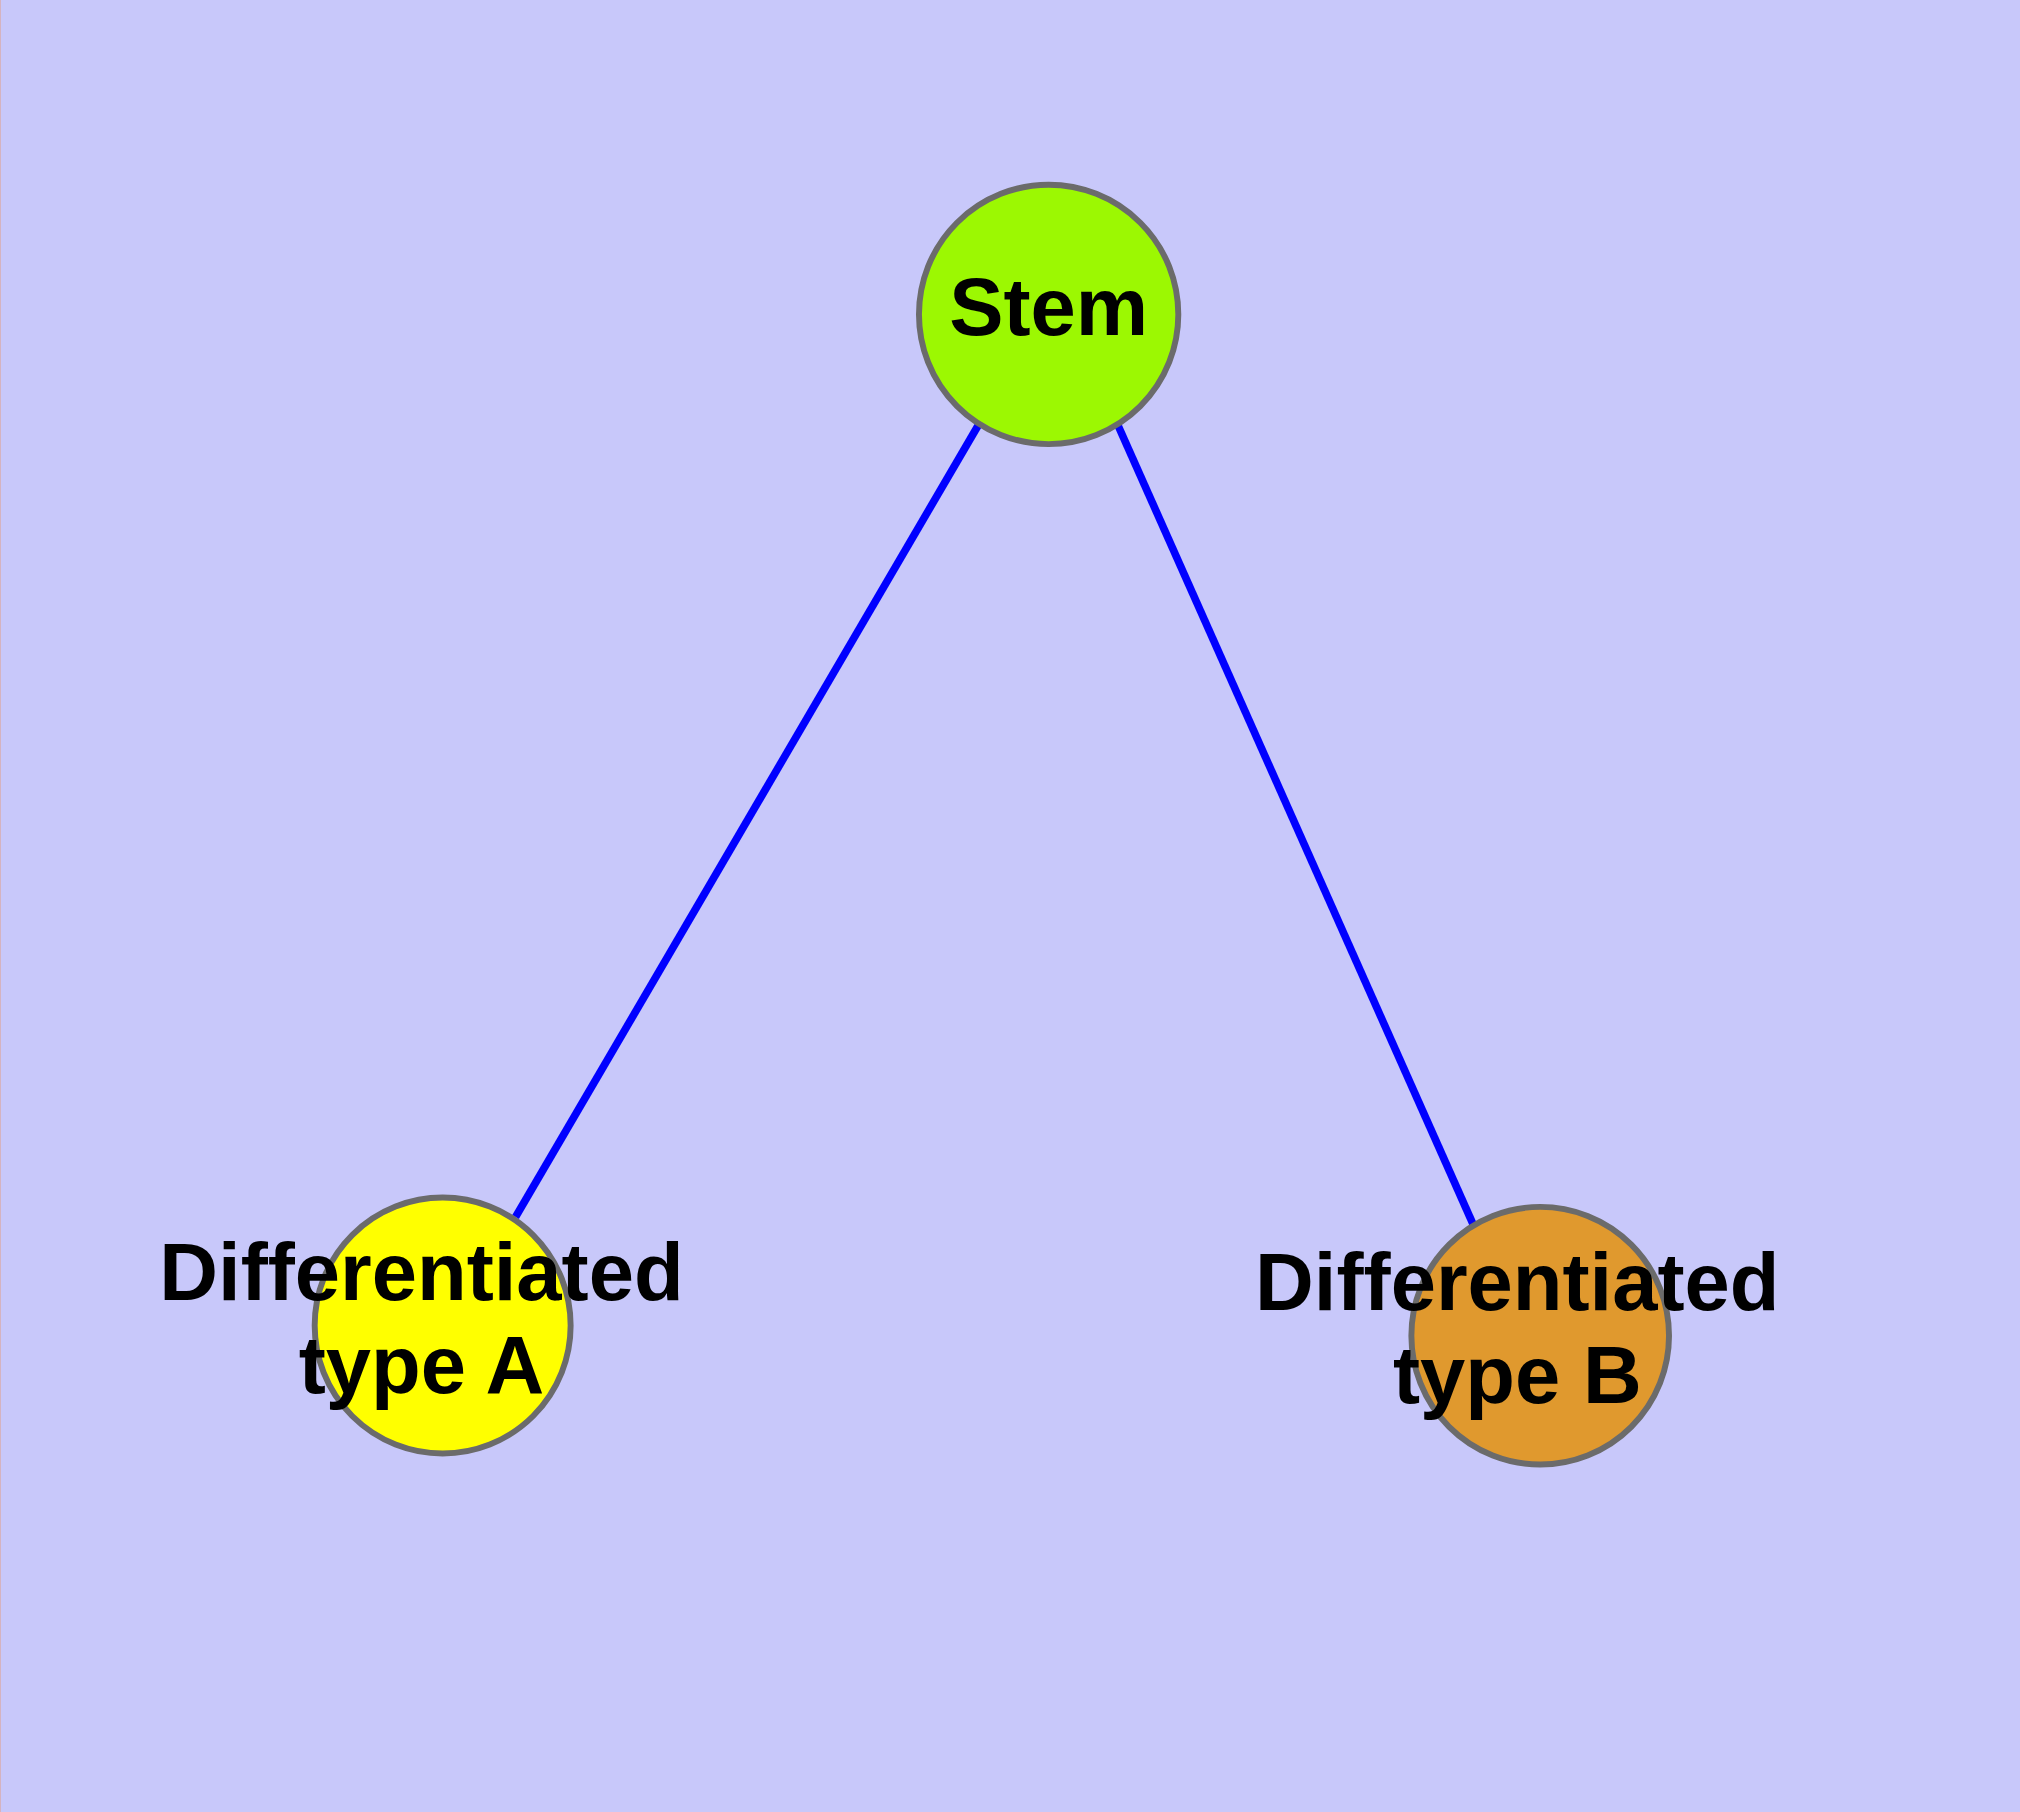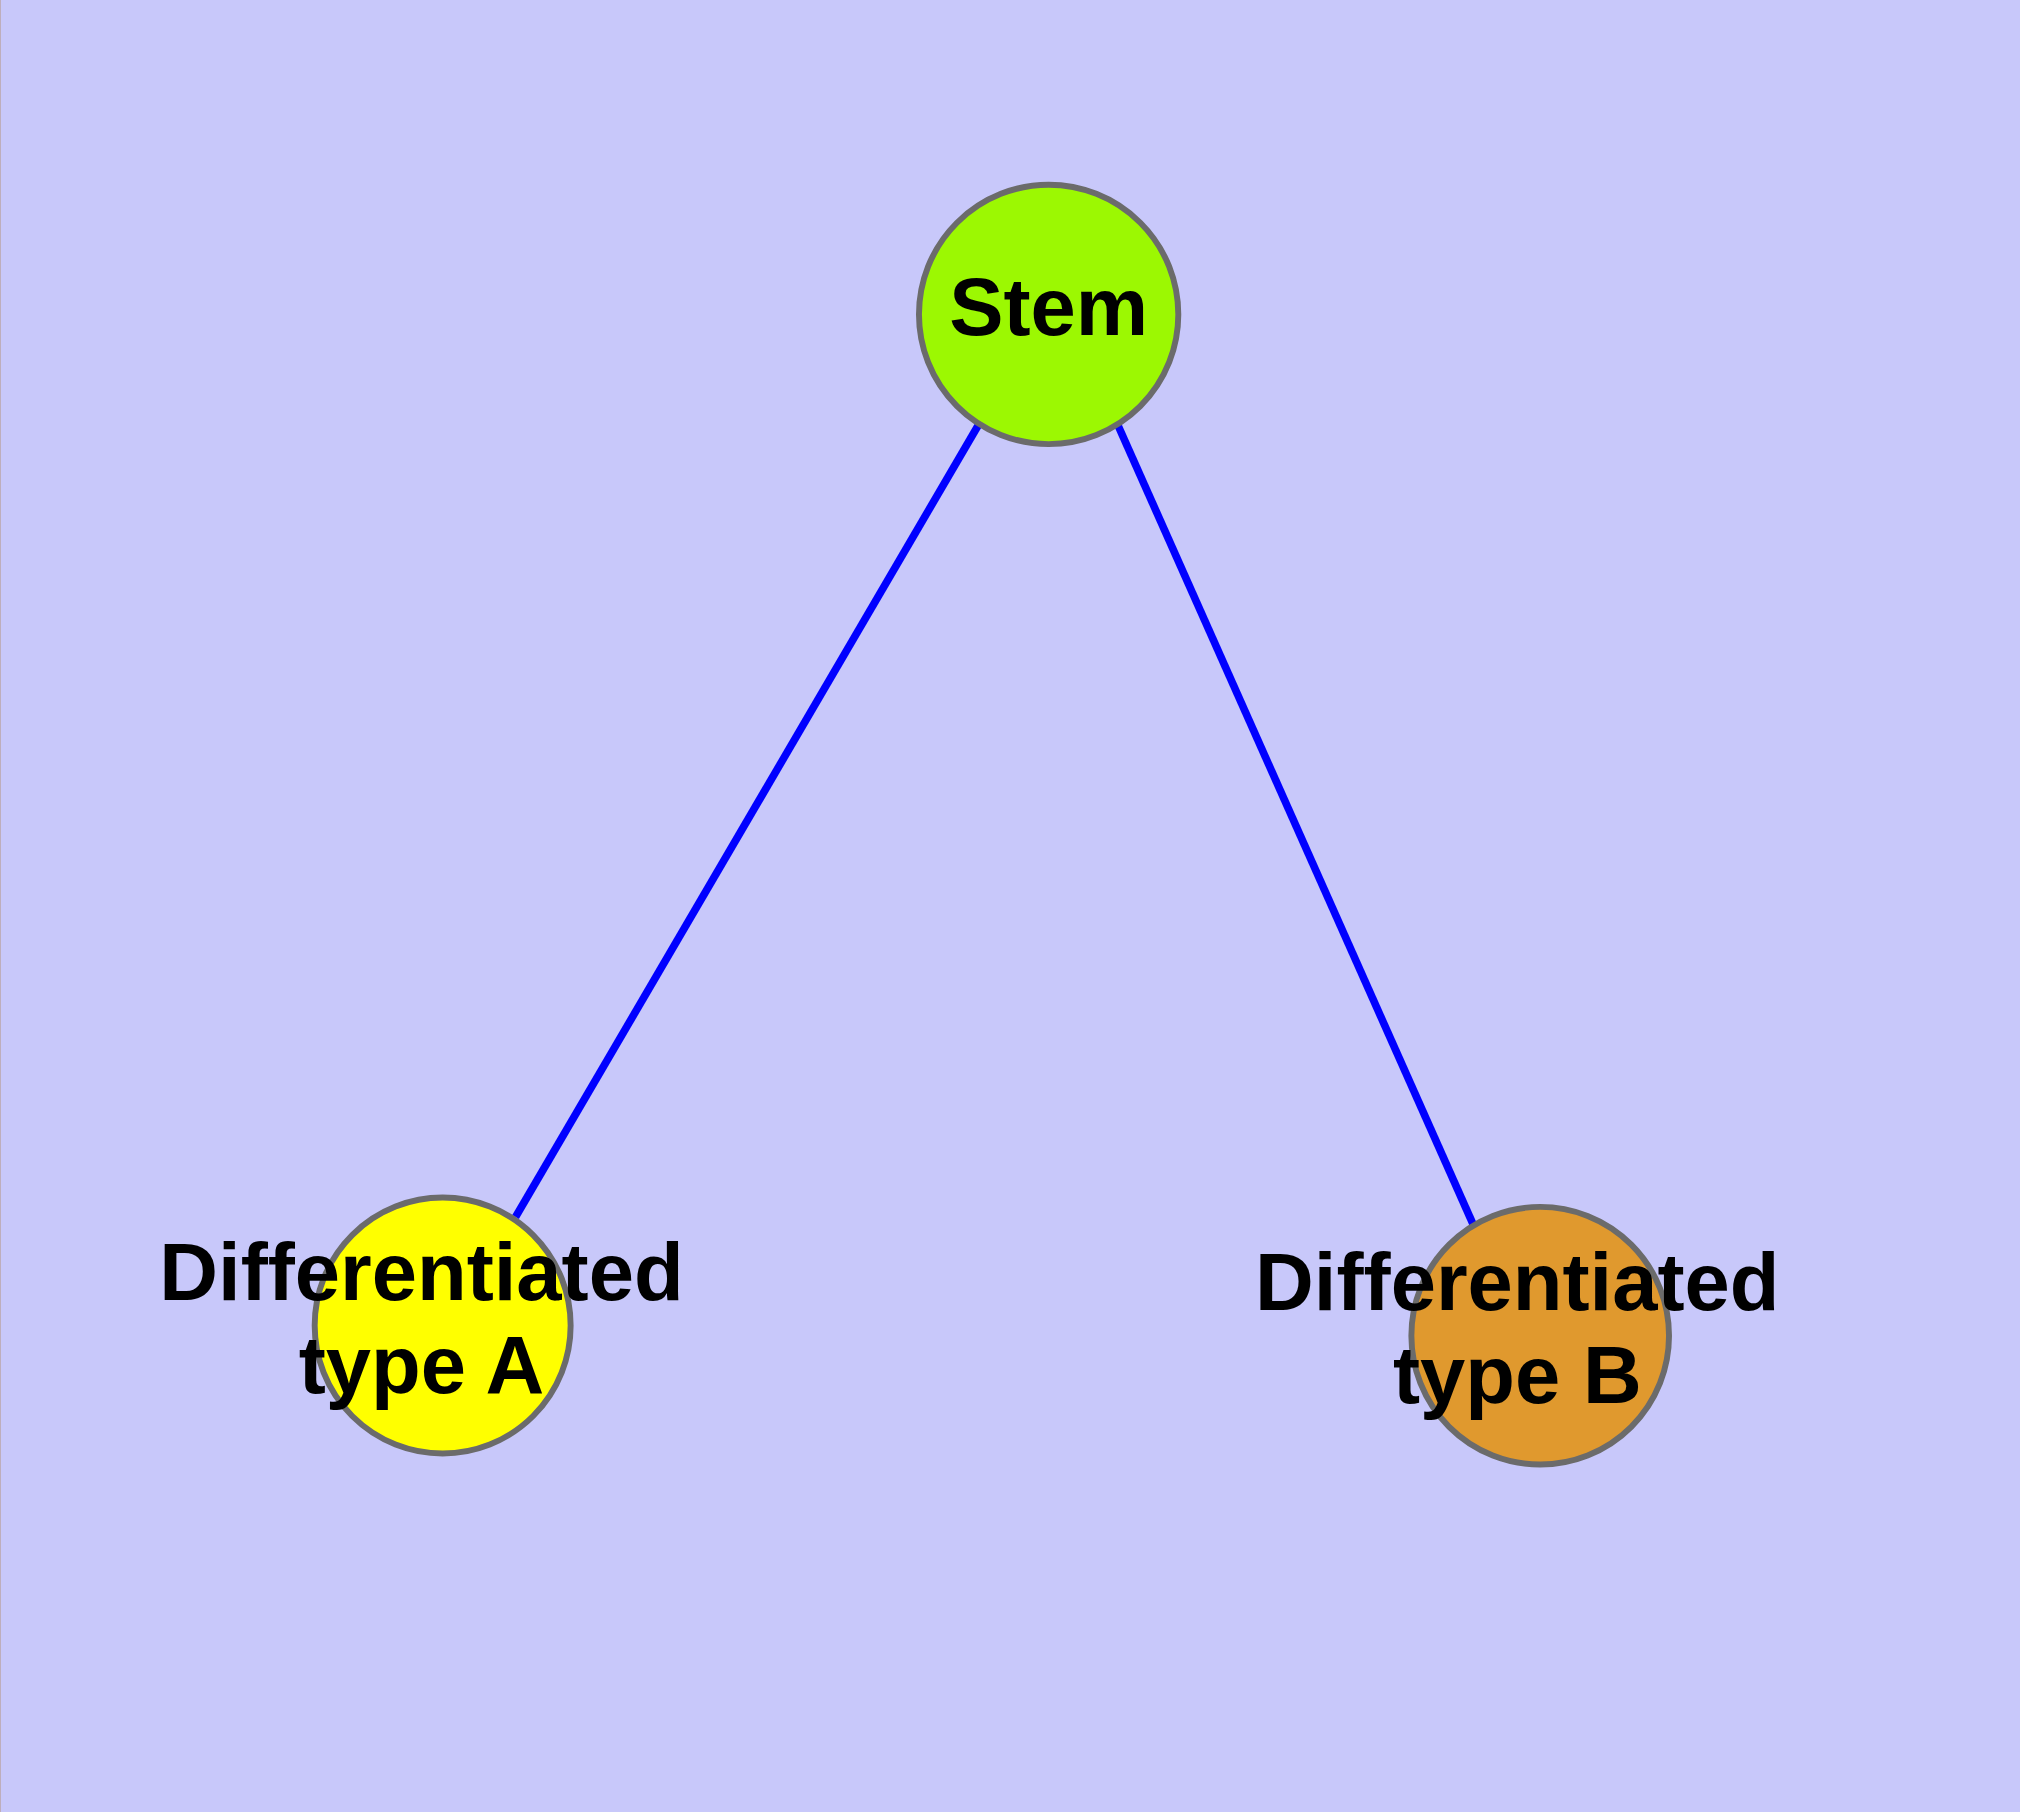--- a/index.html
+++ b/index.html
@@ -5,21 +5,21 @@
 <style>
   html, body {
     margin: 0;
     padding: 0;
     background: #C8C8FA;
   }
   #graph-stage {
     position: relative;
     width: 1849px;
     height: 1812px;
-    background: #a16207;
+    background: #f97316;
     overflow: hidden;
     font-family: "Liberation Sans", sans-serif;
   }
   #graph-svg {
     position: absolute;
     top: 0;
     left: 0;
     width: 2021px;
     height: 1812px;
     display: block;

